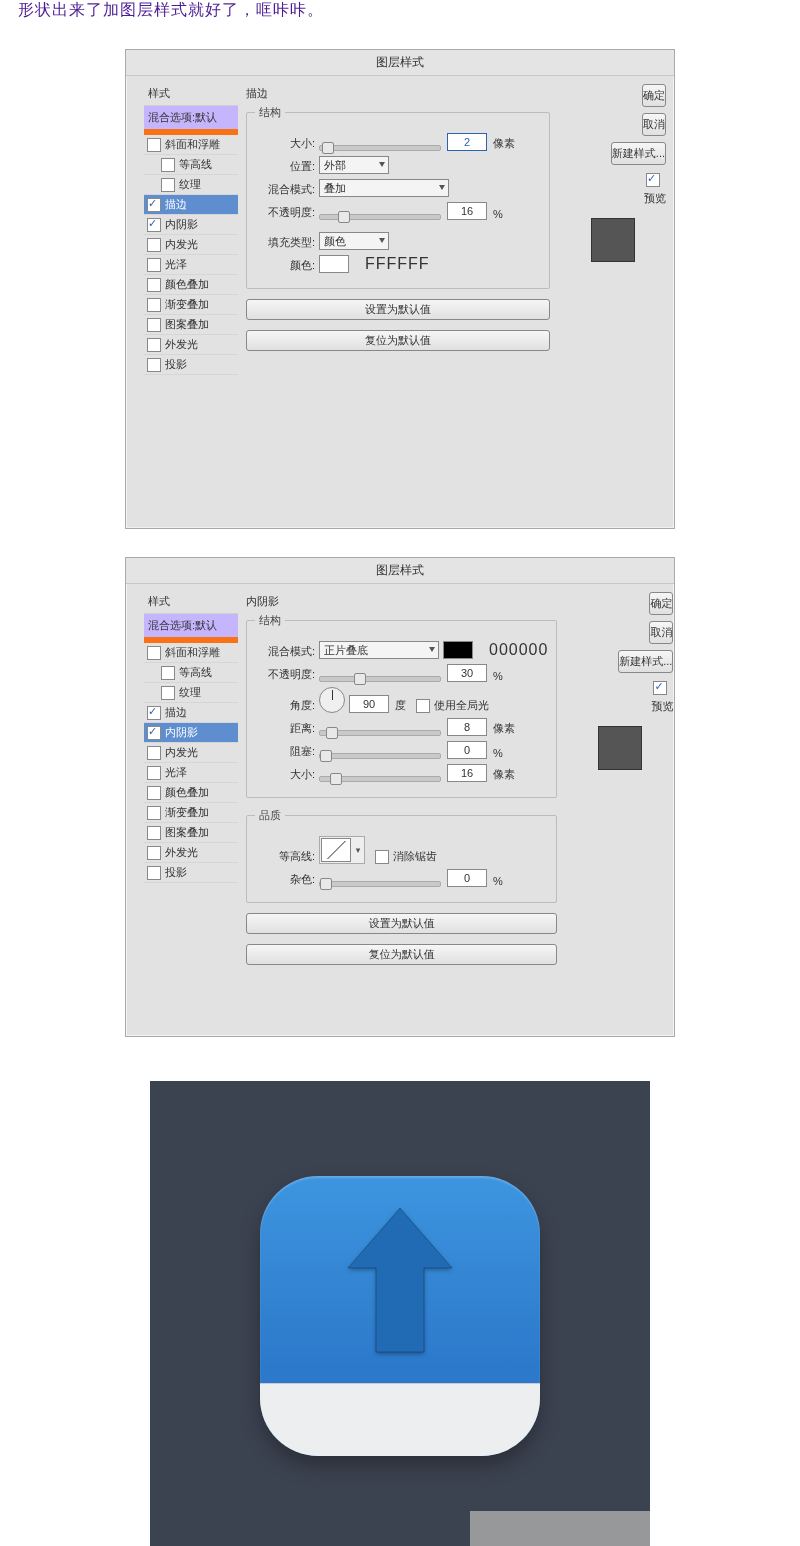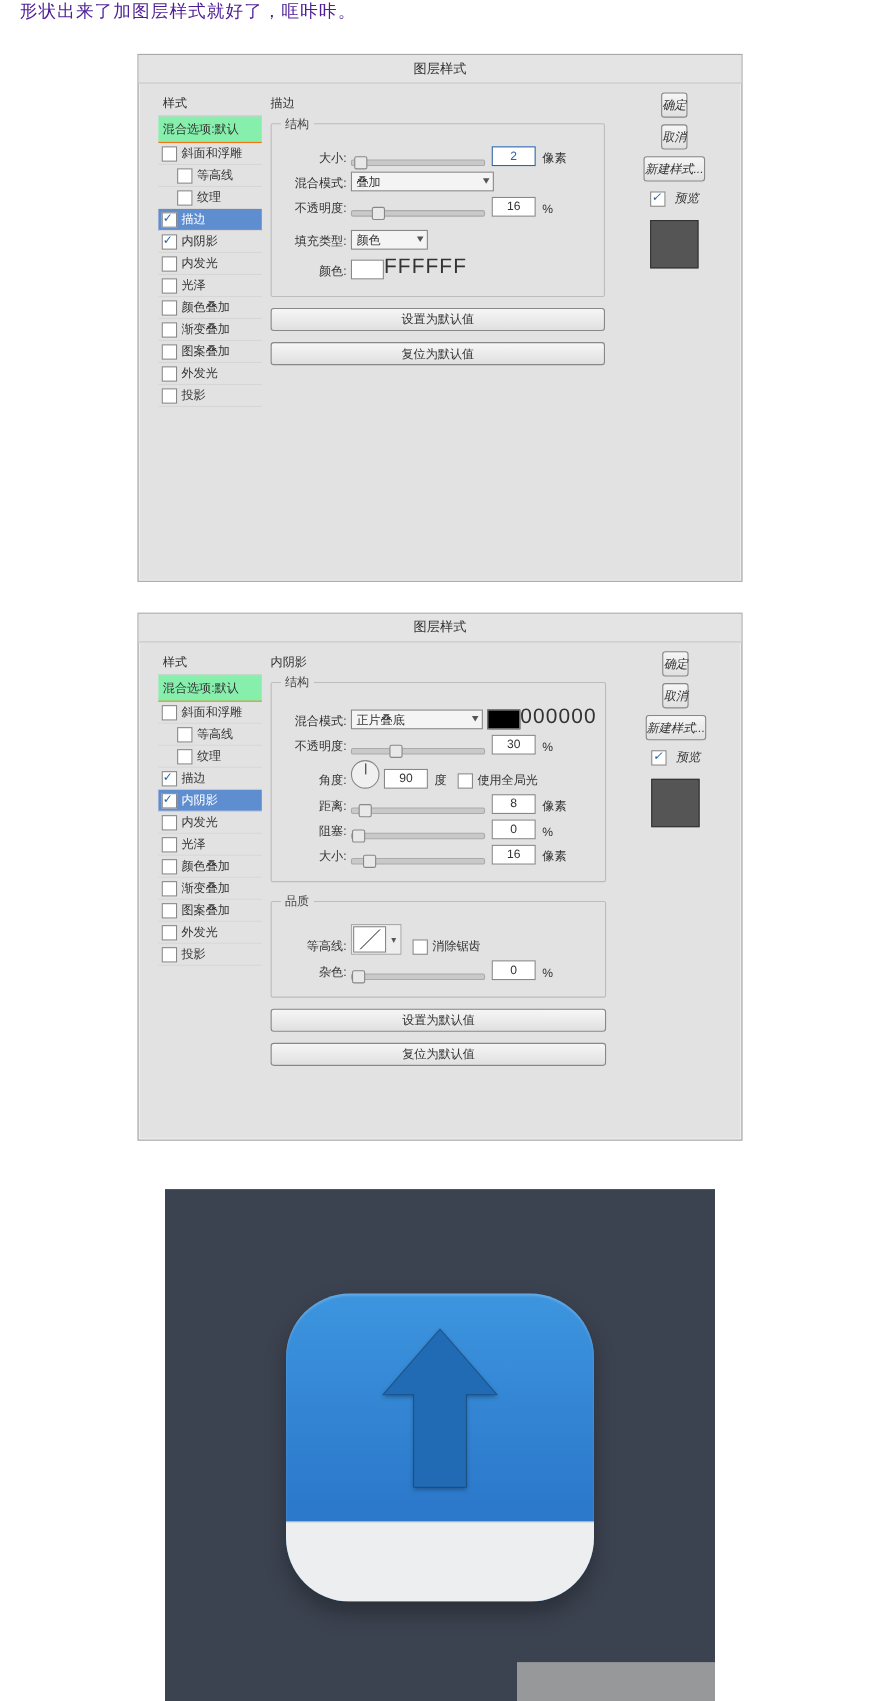--- a/index.html
+++ b/index.html
@@ -43,25 +43,25 @@
     width: 94px;
     flex: 0 0 94px;
     margin-left: 12px;
   }
   .side-header {
     background: #e2e2e2;
     padding: 4px 4px;
     font-size: 11px;
   }
   .side-sub {
-    background: #86efac;
+    background: #c4b5fd;
     padding: 4px 4px;
     font-size: 11px;
     border-top:1px solid #d0d0d0;
-    border-bottom:1px solid #f97316;
+    border-bottom:6px solid #f97316;
   }
   .style-item {
     display: flex;
     align-items: center;
     padding: 2px 3px;
     font-size: 11px;
     border-bottom: 1px solid #d6d6d6;
     background: #e2e2e2;
   }
   .style-item.indent .chk { margin-left: 14px; }
@@ -165,43 +165,42 @@
     border-right:3px solid transparent;
     border-top:5px solid #555;
   }
   .swatch {
     width: 28px; height: 16px;
     border:1px solid #888;
     background:#fff;
     display:inline-block;
   }
   .swatch.black { background:#000; }
-  .hex { font-size:19px; margin-left:0; letter-spacing:1px; }
+  .hex { font-size:16px; margin-left:16px; letter-spacing:1px; }
   .btn {
     display:inline-block;
     border:1px solid #888;
     background: linear-gradient(#f6f6f6,#e0e0e0);
     border-radius:3px;
     padding:2px 10px;
     font-size:11px;
     text-align:center;
   }
   .def-row { display:flex; justify-content:center; gap:10px; margin-top:6px;flex-direction:column;}
   .right-col {
     width: 106px;
     flex: 0 0 106px;
     padding: 2px 2px 2px 4px;
     display:flex;
     flex-direction:column;
-    align-items:center;
+    align-items:flex-end;
     gap:6px;
-    font-style:italic;
   }
   .right-col .btn { width:auto; padding:3px 0; }
-  .preview-chk { display:flex; align-items:center; justify-content:center; gap:4px; font-size:11px; margin-top:2px;}
+  .preview-chk { display:flex; align-items:center; justify-content:center; gap:4px; font-size:11px; margin-top:2px;flex-direction:column;}
   .preview-box {
     width: 42px; height: 42px;
     background:#555;
     border:1px solid #333;
     margin: 6px auto 0;
   }
   .angle {
     width:24px;height:24px;border:1px solid #888;border-radius:50%;
     position:relative;display:inline-block;margin-right:4px;background:#f0f0f0;
   }
@@ -309,20 +308,24 @@
       <div class="group-title">描边</div>
       <fieldset class="grp">
         <legend>结构</legend>
         <div class="row">
           <span class="lbl">大小:</span>
           <span class="slider">
                 <span class="thumb" style="left:2px"></span>
               </span>
           <span class="num hl">2</span>
           <span class="unit">像素</span>
+        </div>
+        <div class="row">
+          <span class="lbl">位置:</span>
+          <span class="dd">外部</span>
         </div>
         <div class="row">
           <span class="lbl">混合模式:</span>
           <span class="dd" style="min-width:110px">叠加</span>
         </div>
         <div class="row">
           <span class="lbl">不透明度:</span>
           <span class="slider">
                 <span class="thumb" style="left:18px"></span>
               </span>

